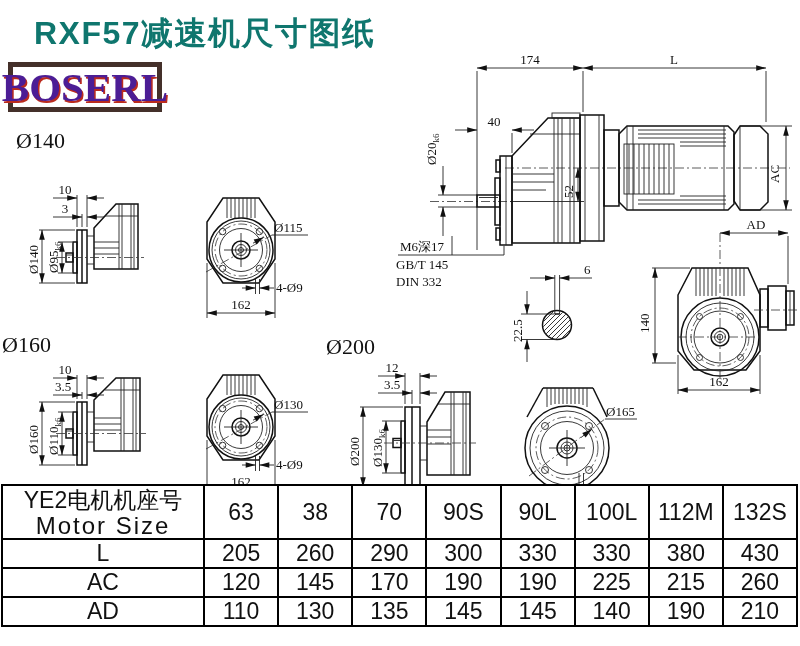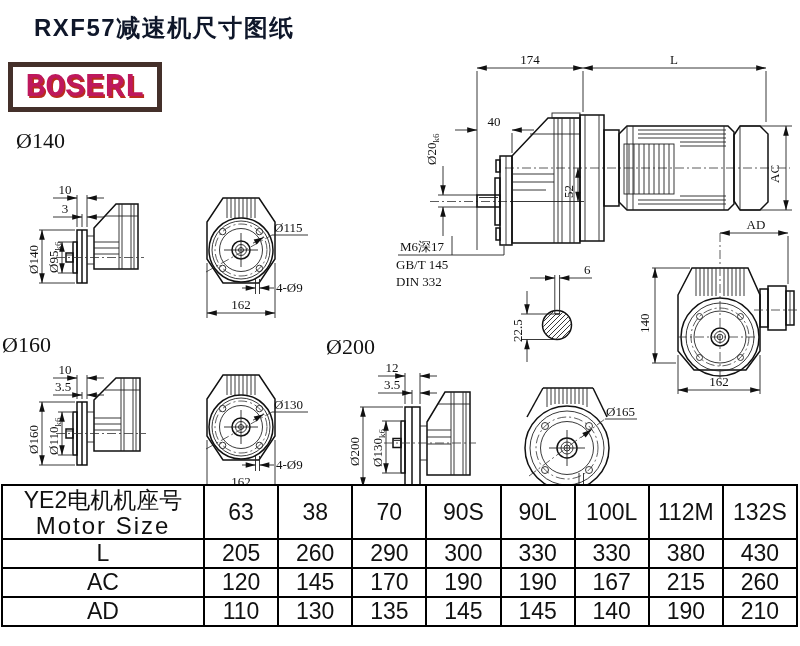--- a/index.html
+++ b/index.html
@@ -1,19 +1,19 @@
 <!DOCTYPE html>
 <html><head>
 <meta charset="utf-8">
 <style>
   html,body{margin:0;padding:0}
   .page{position:relative;width:800px;height:646px;background:#fff;overflow:hidden;font-family:"Liberation Serif",serif;color:#111}
-  .title{position:absolute;left:34px;top:12px;font-family:"Liberation Sans",sans-serif;font-weight:bold;font-size:24px;letter-spacing:1.5px;color:#0f172a}
+  .title{position:absolute;left:34px;top:12px;font-family:"Liberation Sans",sans-serif;font-weight:bold;font-size:32px;letter-spacing:1.5px;color:#0f766e}
   .logo{position:absolute;left:8px;top:62px;width:144px;height:40px;border:5px solid #44302a;background:#fff;display:flex;align-items:center;justify-content:center}
-  .logo span{font-family:Liberation Mono, monospace;font-weight:bold;font-size:33px;color:#be185d;letter-spacing:0px;text-shadow:1.5px 1.5px 0 #bb2b1e}
+  .logo span{font-family:Liberation Serif, serif;font-weight:bold;font-size:41px;color:#4c1d95;letter-spacing:0px;text-shadow:1.5px 1.5px 0 #bb2b1e}
   .vlabel{position:absolute;font-size:22px;font-family:"Liberation Serif",serif;color:#111}
   svg.view{position:absolute;overflow:visible}
   svg text{font-family:"Liberation Serif",serif;font-size:13px;fill:#111}
   .o{stroke:#111;stroke-width:1.5;fill:none}
   .t{stroke:#222;stroke-width:0.9;fill:none}
   .c{stroke:#333;stroke-width:0.8;fill:none;stroke-dasharray:9 3 2 3}
   table.dim{position:absolute;left:1px;top:484px;width:797px;height:143px;border-collapse:collapse;table-layout:fixed;background:#fff}
   table.dim td{border:2.5px solid #000;text-align:center;vertical-align:middle;font-family:"Liberation Sans",sans-serif;font-size:23px;padding:0}
   .hcn{font-size:23px;line-height:27px}
   .hen{font-size:24px;letter-spacing:2px;line-height:24px}
@@ -464,21 +464,21 @@
     <td>380</td>
     <td>430</td>
   </tr>
   <tr style="height:28px">
     <td>AC</td>
     <td>120</td>
     <td>145</td>
     <td>170</td>
     <td>190</td>
     <td>190</td>
-    <td>167</td>
+    <td>225</td>
     <td>215</td>
     <td>260</td>
   </tr>
   <tr style="height:28px">
     <td>AD</td>
     <td>110</td>
     <td>130</td>
     <td>135</td>
     <td>145</td>
     <td>145</td>

